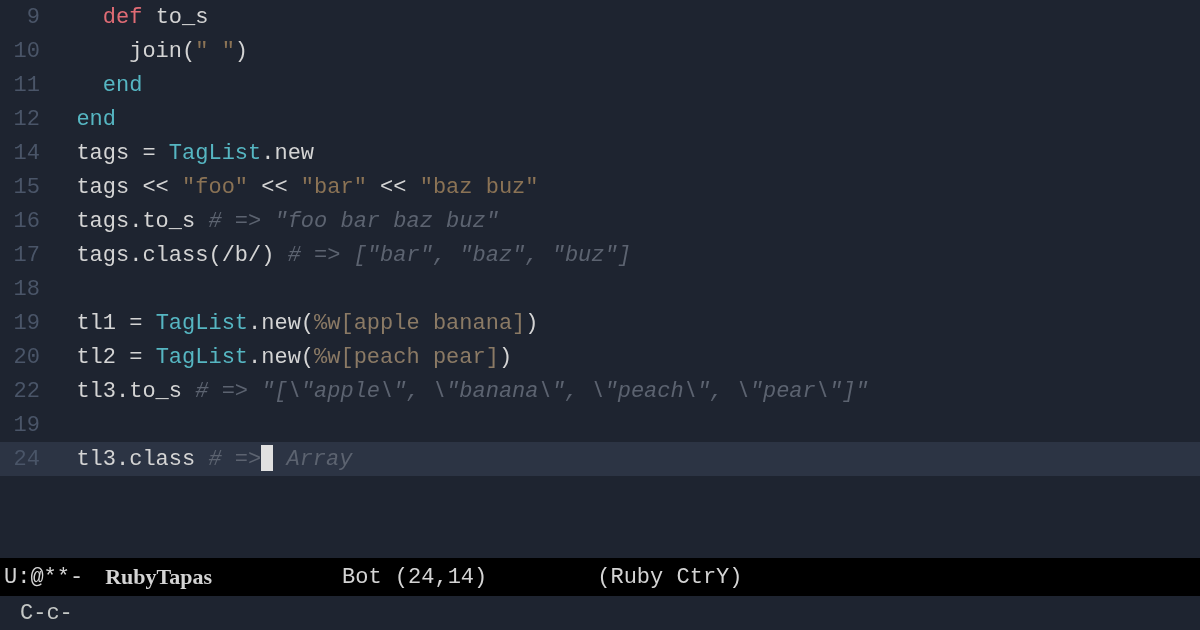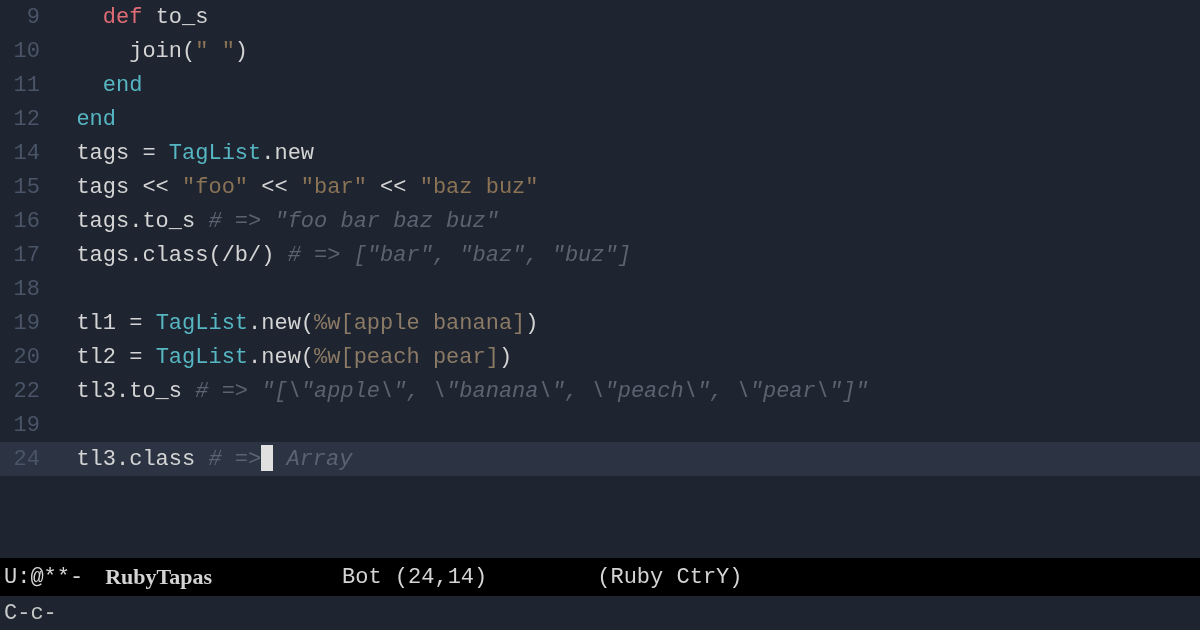--- a/index.html
+++ b/index.html
@@ -69,21 +69,21 @@
     }
     .modeline .status { margin-right: 22px; }
     .modeline .buffer { font-weight: bold; margin-right: 130px; font-family: Liberation Serif, serif; }
     .modeline .pos { margin-right: 110px; }
     .minibuf {
       background: #1e2430;
       color: #c5c8c6;
       height: 34px;
       display: flex;
       align-items: center;
-      padding-left: 4px;
+      padding-left: 20px;
     }
   </style>
 </head>
 <body>
 
 <div class="editor">
   <div class="line">
       <div class="gutter">9</div>
       <div class="code">    <span class="kw-def">def </span><span class="method">to_s</span></div>
     </div>

